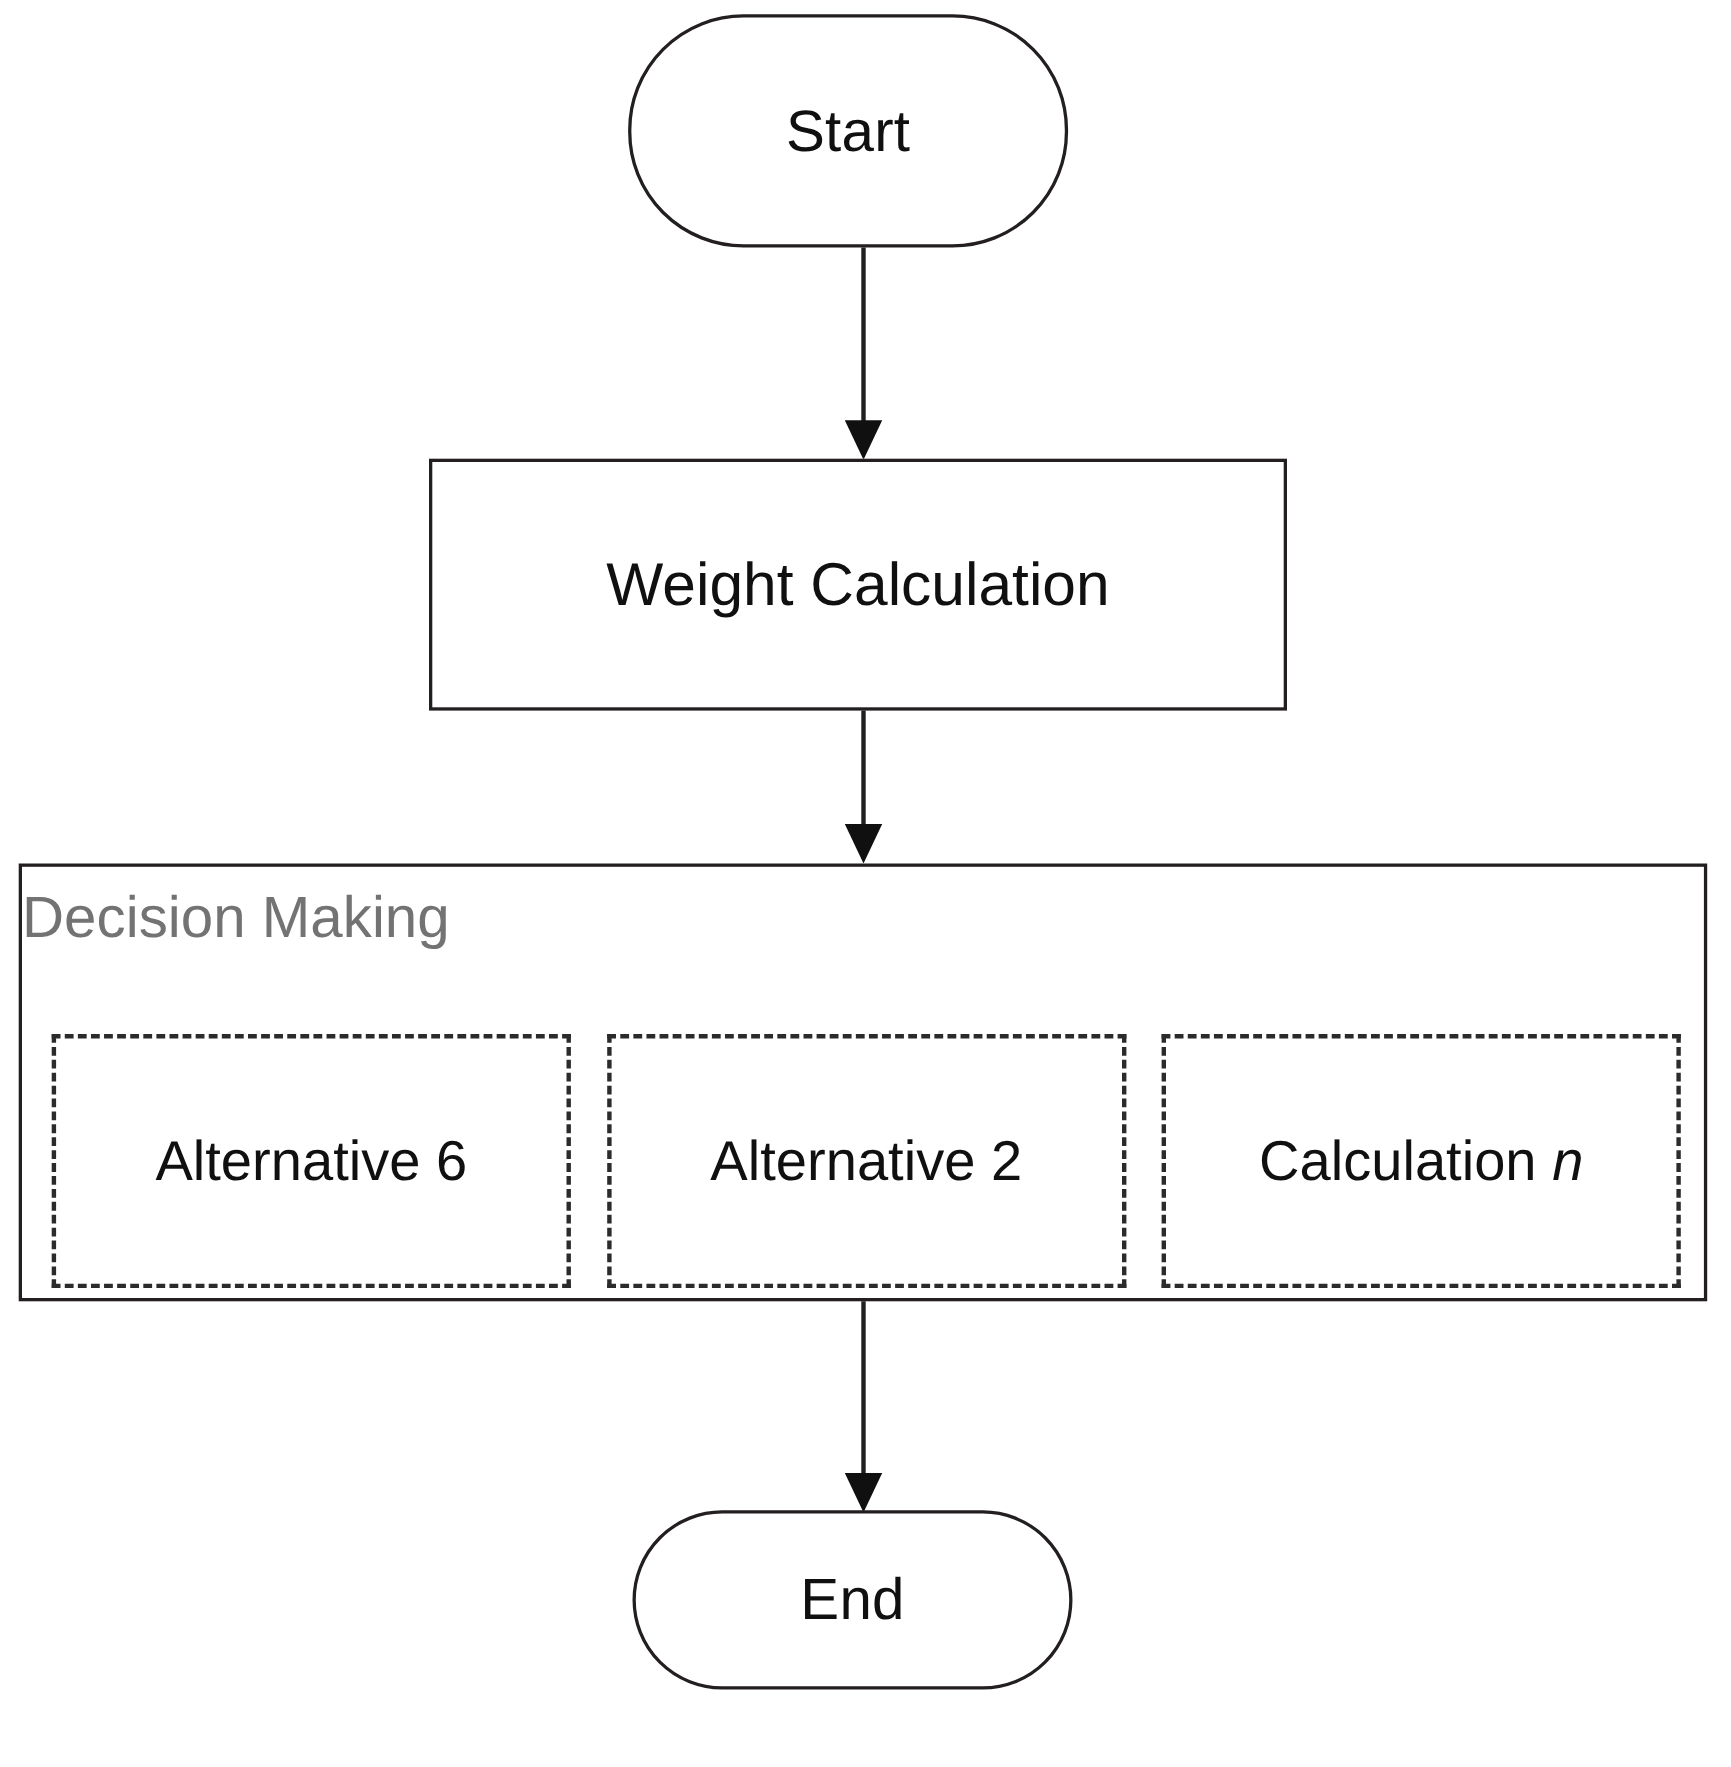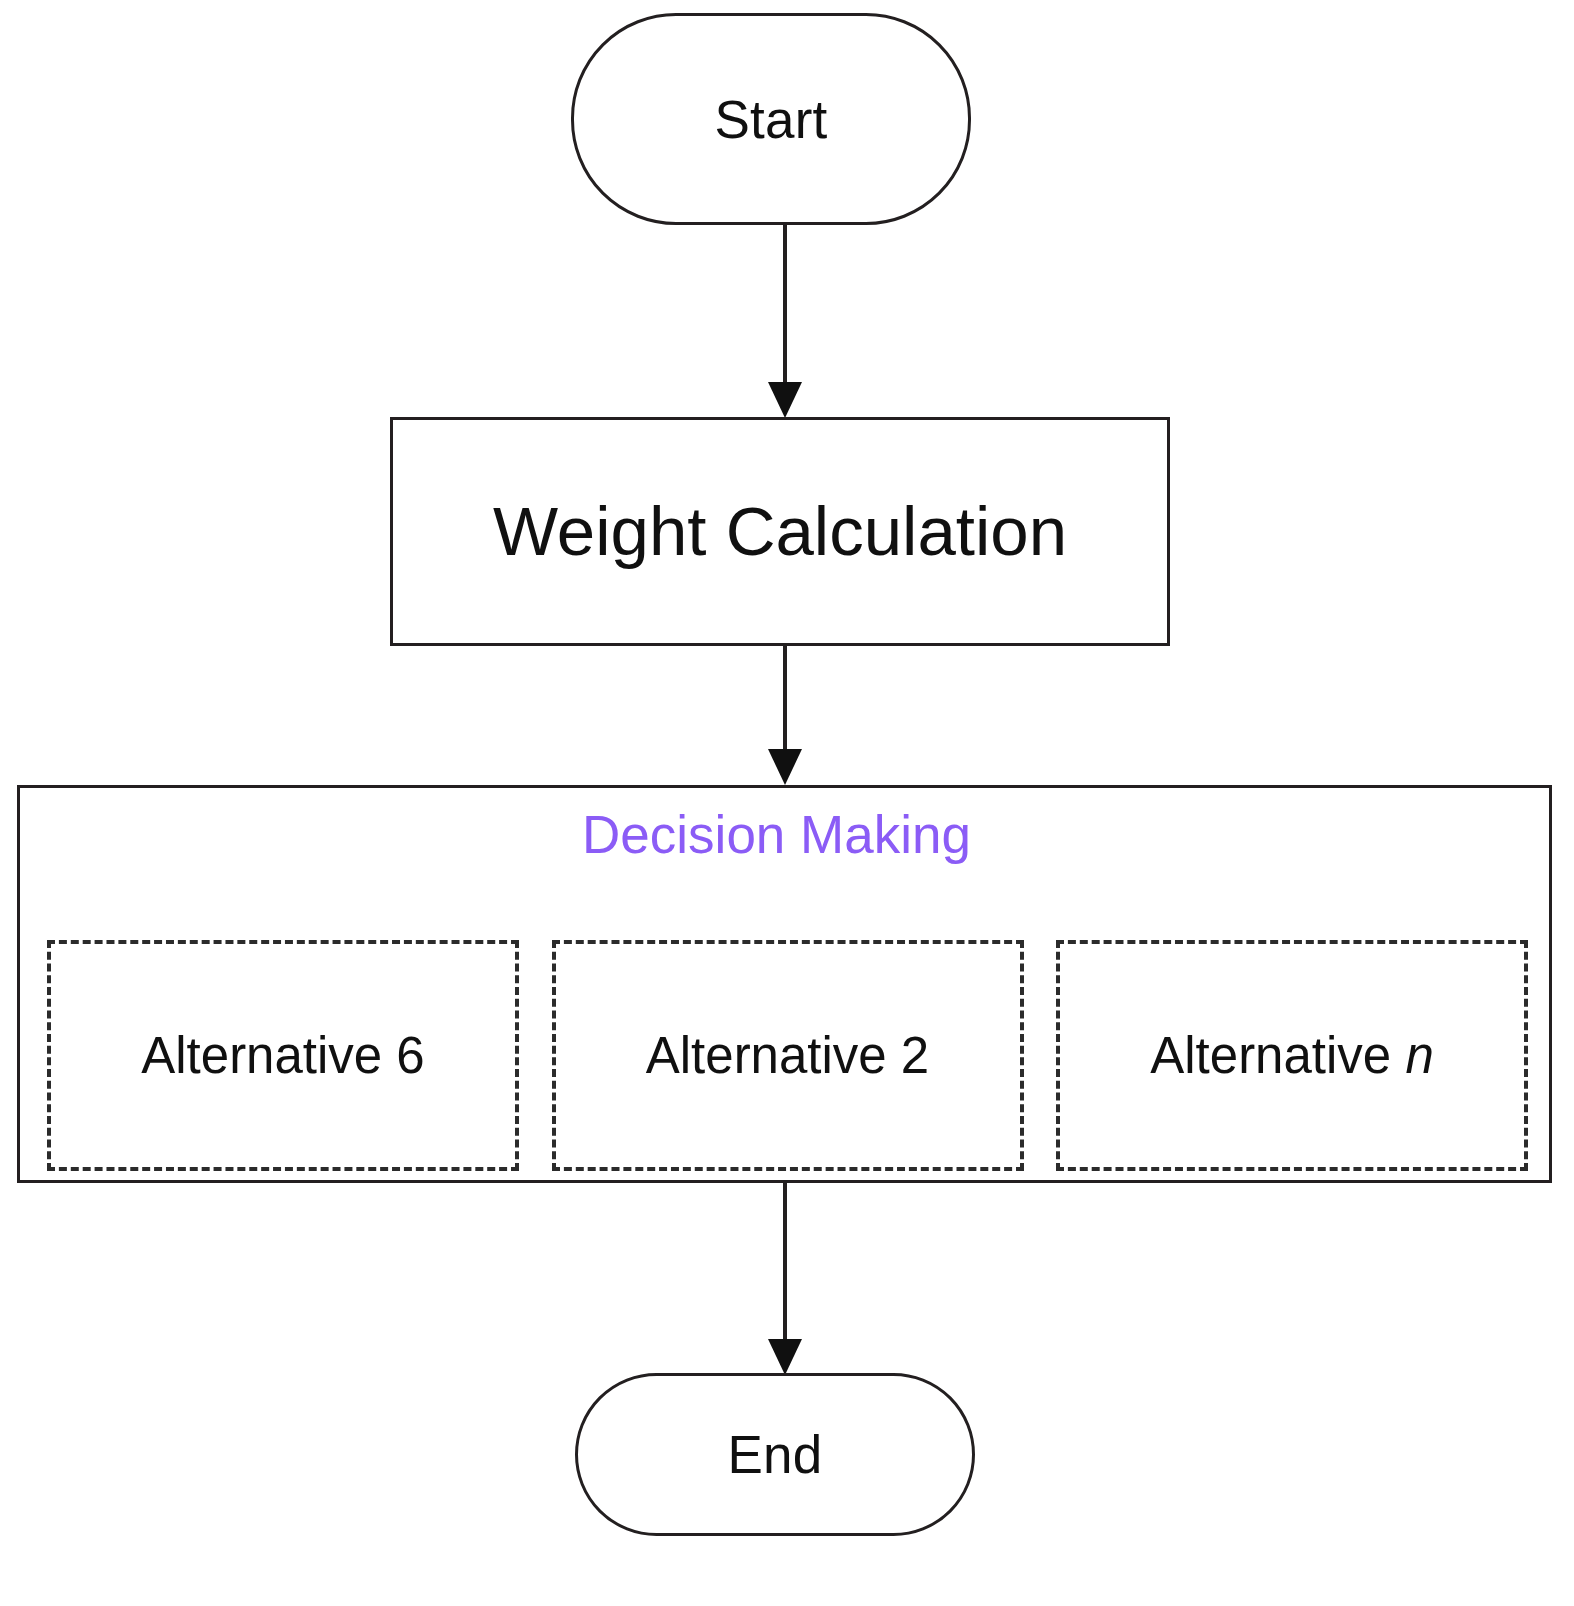--- a/index.html
+++ b/index.html
@@ -43,42 +43,41 @@
   .process {
     position: absolute;
     box-sizing: border-box;
     background: #ffffff;
     border: 3px solid #231f20;
     display: flex;
     align-items: center;
     justify-content: center;
   }
   .process .node-label {
-    font-size: 69px;
+    font-size: 55px;
     line-height: 1;
     color: #101010;
     white-space: nowrap;
   }
 
   
   .container-node {
     position: absolute;
     box-sizing: border-box;
     background: #ffffff;
     border: 3px solid #231f20;
   }
   .container-title {
     position: absolute;
     top: 20px;
     left: 0;
     right: 16px;
-    text-align: center;
     font-size: 53px;
     line-height: 1;
-    color: #8b5cf6;
+    color: #737373;
     white-space: nowrap;
   }
   .alt-row {
     position: absolute;
     left: 27px;
     right: 21px;
     top: 152px;
     height: 231px;
     display: flex;
     justify-content: space-between;
@@ -147,21 +146,21 @@
 
       <div class="alt-box">
         <span class="node-label">Alternative 6</span>
       </div>
 
       <div class="alt-box">
         <span class="node-label">Alternative 2</span>
       </div>
 
       <div class="alt-box">
-        <span class="node-label"><span>Alternative </span><em>n</em></span>
+        <span class="node-label"><span>Calculation </span><em>n</em></span>
       </div>
 
     </div>
   </div>
 
   <svg class="connector" style="left:760px; top:1183px; width:50px; height:192px;" viewBox="0 0 50 192">
     <line x1="25" y1="0" x2="25" y2="169"></line>
     <polygon points="25,192 8,156 42,156"></polygon>
   </svg>
 

